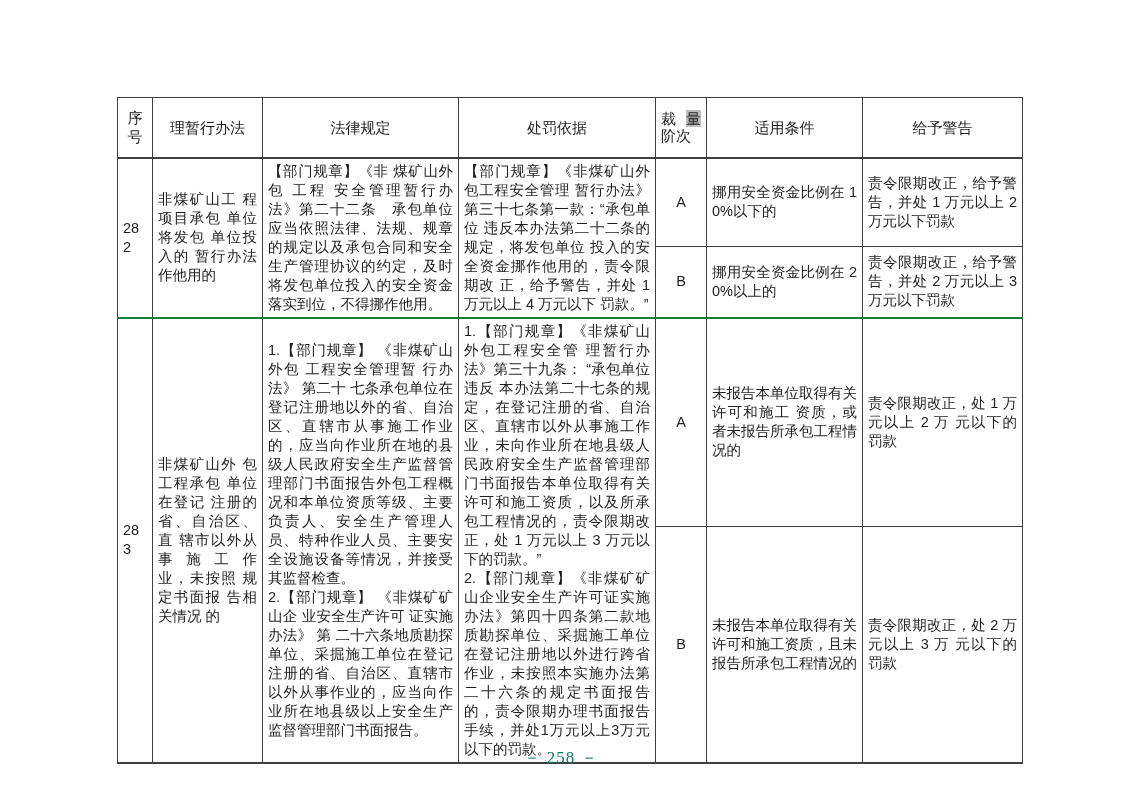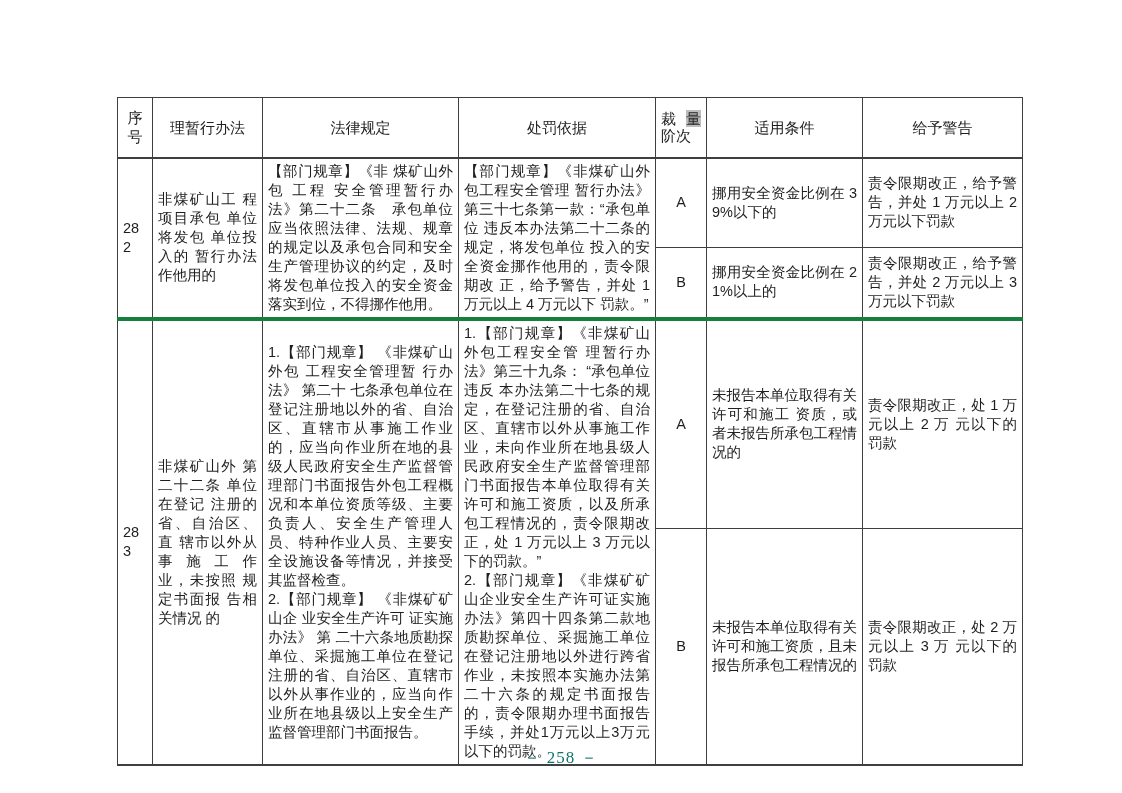--- a/index.html
+++ b/index.html
@@ -22,21 +22,21 @@
     overflow:hidden;word-break:break-all;
   }
   .law-table th{
     font-size:15px;text-align:center;border-bottom:2px solid #3f3f3f;
   }
   .h-hdr{height:60px;}
   .h-282a{height:88px;}
   .h-282b{height:70px;}
   .h-283a{height:160px;}
   .h-283b{height:180px;}
-  .thick-top td{border-top:4px solid #15803d;}
+  .thick-top td{border-top:2px solid #15803d;}
 
   .c-no{text-align:left;}
   .c-behavior{text-align:justify;padding:4px 6px;}
   .c-law,.c-basis{text-align:justify;padding:4px 6px 4px 5px;}
   .c-level{text-align:center;}
   .c-cond,.c-std{text-align:justify;padding:4px 6px;}
   .tight{line-height:16.9px;}
   .law-table p{margin:0;}
 
   .disc-head{text-align:justify;line-height:17px;}
@@ -79,32 +79,32 @@
       <tr class="h-282a">
         <td rowspan="2" class="c-no">282</td>
         <td rowspan="2" class="c-behavior">非煤矿山工 程项目承包 单位将发包 单位投入的 暂行办法 作他用的</td>
         <td rowspan="2" class="c-law">
           <p>【部门规章】《非 煤矿山外包 工程 安全管理暂行办 法》第二十二条　承包单位应当依照法律、法规、规章的规定以及承包合同和安全生产管理协议的约定，及时将发包单位投入的安全资金落实到位，不得挪作他用。</p>
         </td>
         <td rowspan="2" class="c-basis">
           <p>【部门规章】《非煤矿山外包工程安全管理 暂行办法》第三十七条第一款：“承包单位 违反本办法第二十二条的规定，将发包单位 投入的安全资金挪作他用的，责令限期改 正，给予警告，并处 1 万元以上 4 万元以下 罚款。”</p>
         </td>
         <td class="c-level">A</td>
-        <td class="c-cond">挪用安全资金比例在 39%以下的</td>
+        <td class="c-cond">挪用安全资金比例在 10%以下的</td>
         <td class="c-std">责令限期改正，给予警告，并处 1 万元以上 2 万元以下罚款</td>
       </tr>
       <tr class="h-282b">
         <td class="c-level">B</td>
-        <td class="c-cond">挪用安全资金比例在 21%以上的</td>
+        <td class="c-cond">挪用安全资金比例在 20%以上的</td>
         <td class="c-std">责令限期改正，给予警告，并处 2 万元以上 3 万元以下罚款</td>
       </tr>
 
       <tr class="h-283a thick-top">
         <td rowspan="2" class="c-no">283</td>
-        <td rowspan="2" class="c-behavior">非煤矿山外 第二十二条 单位在登记 注册的省、自治区、直 辖市以外从 事 施 工 作业，未按照 规定书面报 告相关情况 的</td>
+        <td rowspan="2" class="c-behavior">非煤矿山外 包工程承包 单位在登记 注册的省、自治区、直 辖市以外从 事 施 工 作业，未按照 规定书面报 告相关情况 的</td>
         <td rowspan="2" class="c-law tight">
           <p>1.【部门规章】 《非煤矿山外包 工程安全管理暂 行办法》 第二十 七条承包单位在登记注册地以外的省、自治区、直辖市从事施工作业的，应当向作业所在地的县级人民政府安全生产监督管理部门书面报告外包工程概况和本单位资质等级、主要负责人、安全生产管理人员、特种作业人员、主要安全设施设备等情况，并接受其监督检查。</p>
           <p>2.【部门规章】 《非煤矿矿山企 业安全生产许可 证实施办法》 第 二十六条地质勘探单位、采掘施工单位在登记注册的省、自治区、直辖市以外从事作业的，应当向作业所在地县级以上安全生产监督管理部门书面报告。</p>
         </td>
         <td rowspan="2" class="c-basis tight">
           <p>1.【部门规章】《非煤矿山外包工程安全管 理暂行办法》第三十九条： “承包单位违反 本办法第二十七条的规定，在登记注册的省、自治区、直辖市以外从事施工作业，未向作业所在地县级人民政府安全生产监督管理部门书面报告本单位取得有关许可和施工资质，以及所承包工程情况的，责令限期改正，处 1 万元以上 3 万元以下的罚款。”</p>
           <p>2.【部门规章】《非煤矿矿山企业安全生产许可证实施办法》第四十四条第二款地质勘探单位、采掘施工单位在登记注册地以外进行跨省作业，未按照本实施办法第二十六条的规定书面报告的，责令限期办理书面报告手续，并处1万元以上3万元以下的罚款。</p>
         </td>
         <td class="c-level">A</td>
         <td class="c-cond">未报告本单位取得有关许可和施工 资质，或者未报告所承包工程情况的</td>

